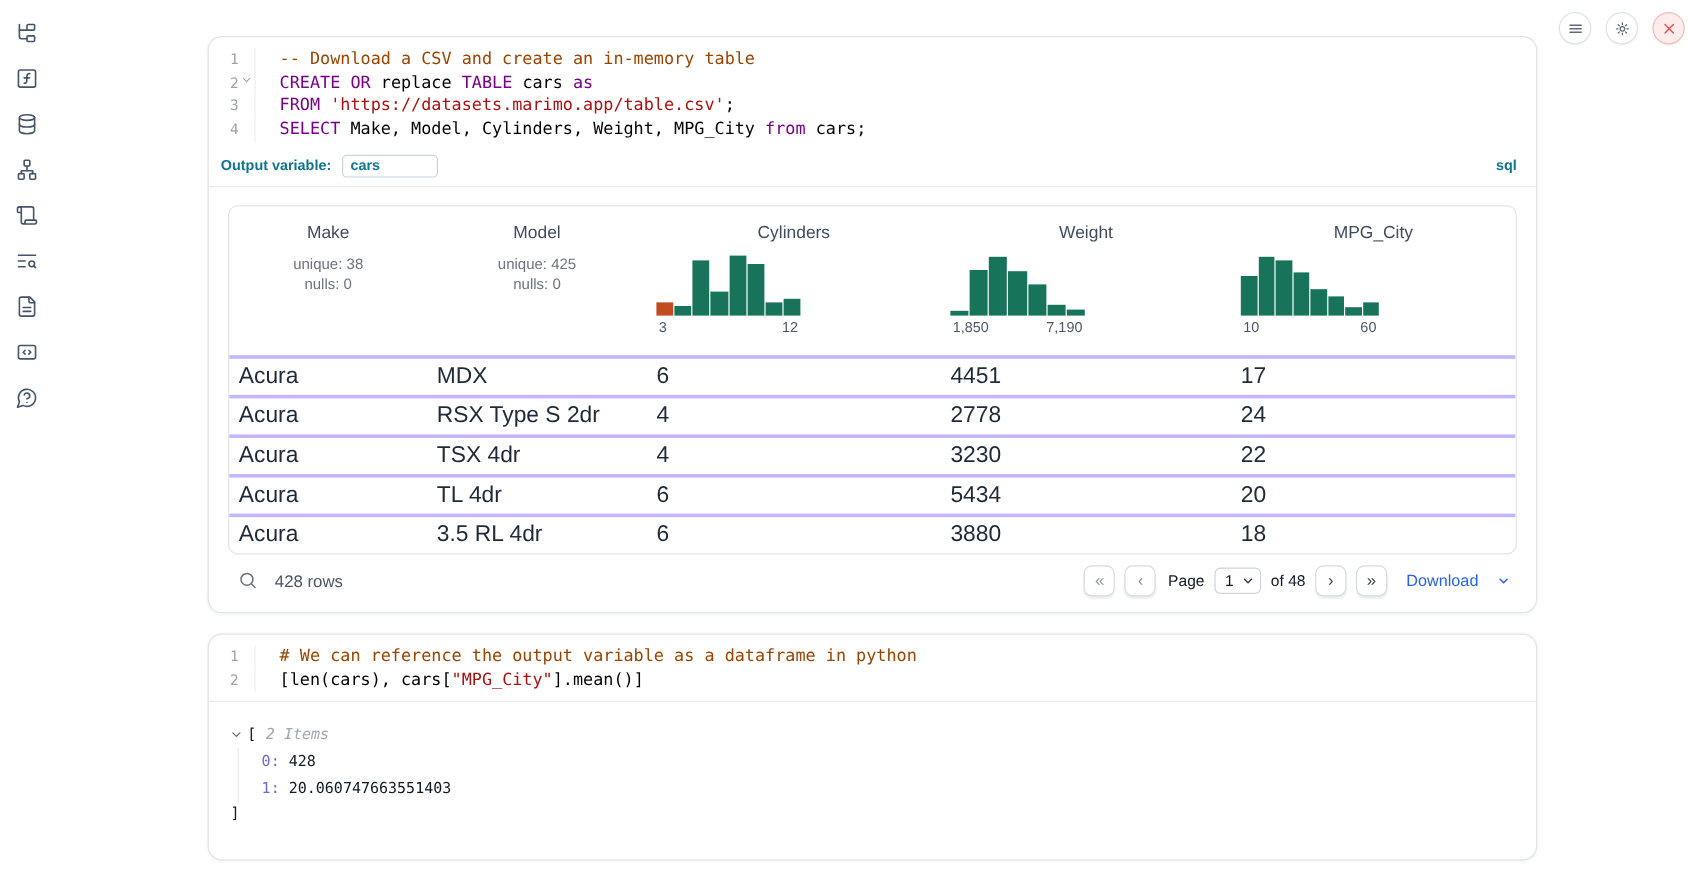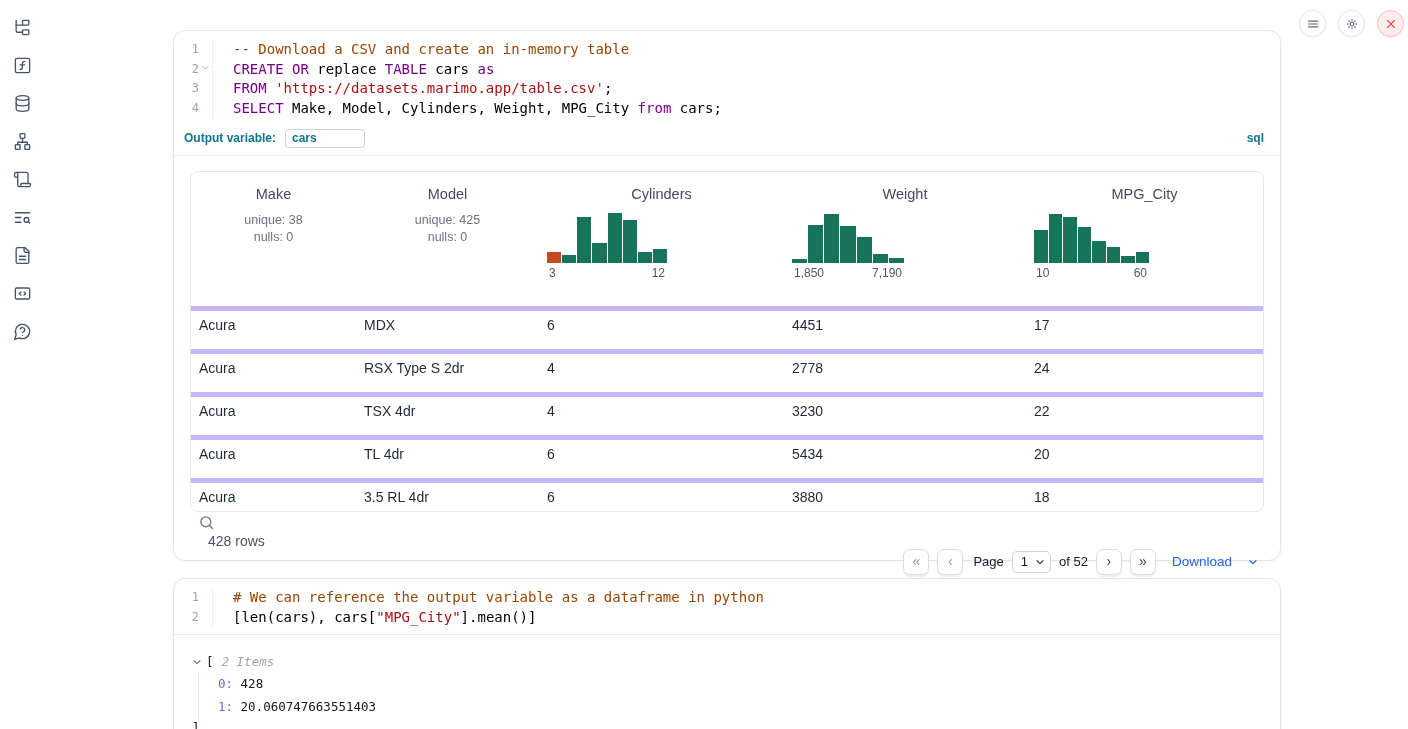--- a/index.html
+++ b/index.html
@@ -56,25 +56,25 @@
   .thead { height:124px;text-align:center; }
   .th { padding:13px 8px 0; }
   .th-name { font-size:14.5px; color:#404b5e; line-height:18px; }
   .th-stats { margin-top:9px; font-size:12.5px; color:#6b7280; line-height:17.5px; }
   .hist { margin-top:7px; }
   .hist-c { width:120px; } .hist-w { width:112px; } .hist-m { width:115px; }
   .hist-bars { display:flex; align-items:flex-end; gap:1px; height:53px; }
   .hist-bar { flex:1; }
   .hist-axis { display:flex; justify-content:space-between; padding:0 2px; margin-top:3px;
                font-size:12px; color:#4c5667; }
-  .trow { border-top:5px solid #c4b5fd; height:33px; align-items:center; font-size:14px; color:#1f2937;margin-top:10px; }
+  .trow { border-top:3px solid #c4b5fd; height:33px; align-items:center; font-size:19px; color:#1f2937; }
   .td { padding:0 8px; }
 
   
-  .table-footer { display:flex; align-items:flex-start; height:44px; padding:0 4px 0 6px;flex-direction:column; }
+  .table-footer { display:flex; align-items:center; height:44px; padding:0 4px 0 6px; }
   .search-btn { border:none; background:none; color:#6b7280; cursor:pointer; display:flex; padding:2px; }
   .search-btn svg { width:17px; height:17px; }
   .rowcount { margin-left:12px; font-size:14px; color:#4b5563; }
   .pager { margin-left:auto; display:flex; align-items:center; gap:8px; }
   .pg-btn { width:26px; height:26px; border:1px solid #d8dbe0; border-radius:7px; background:#fff;
             box-shadow:0 1.5px 1.5px rgba(16,24,40,.07); color:#8b95a3; font-size:14px; cursor:pointer;
             display:flex; align-items:center; justify-content:center; line-height:1; padding-bottom:2px; }
   .pg-btn.active { color:#374151; }
   .page-label { font-size:13px; color:#111827; margin-left:2px; }
   .of-label { font-size:13px; color:#111827; }
@@ -354,21 +354,21 @@
         <div class="pager">
           <button class="pg-btn">«</button>
           <button class="pg-btn">‹</button>
           <span class="page-label">Page</span>
           <div class="page-select">
             <span>1</span>
             <svg viewBox="0 0 24 24" fill="none" stroke="#374151" stroke-width="3" stroke-linecap="round" stroke-linejoin="round">
                 <path d="m5 9 7 7 7-7"></path>
               </svg>
           </div>
-          <span class="of-label">of 52</span>
+          <span class="of-label">of 48</span>
           <button class="pg-btn active">›</button>
           <button class="pg-btn active">»</button>
           <a class="download">
             <span>Download</span>
             <svg viewBox="0 0 24 24" fill="none" stroke="#2563eb" stroke-width="3" stroke-linecap="round" stroke-linejoin="round">
                 <path d="m5 9 7 7 7-7"></path>
               </svg>
           </a>
         </div>
       </div>

